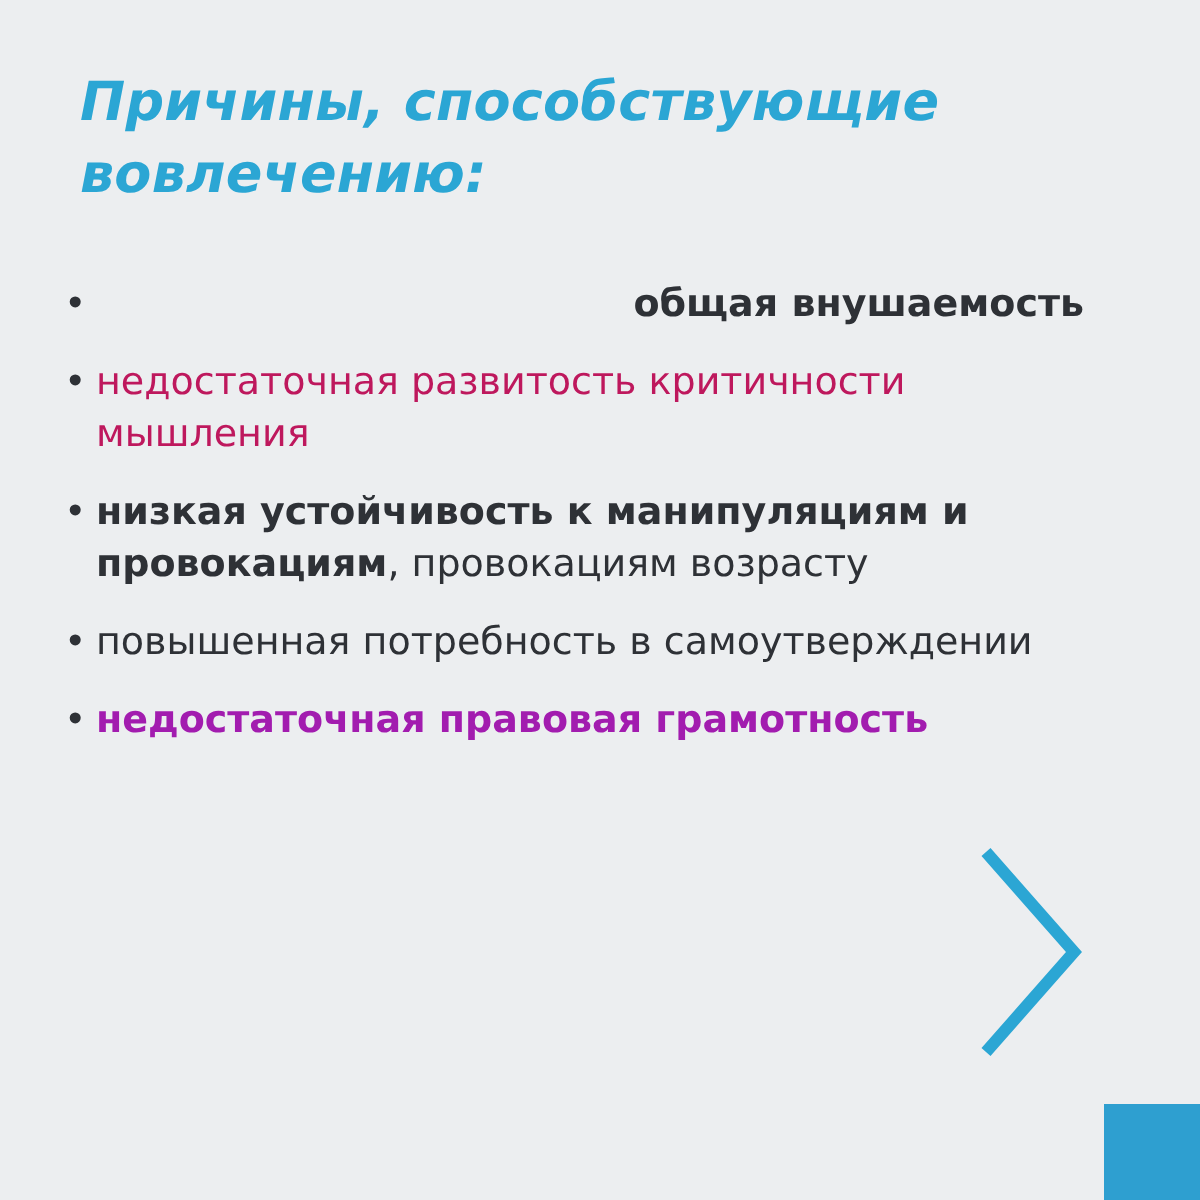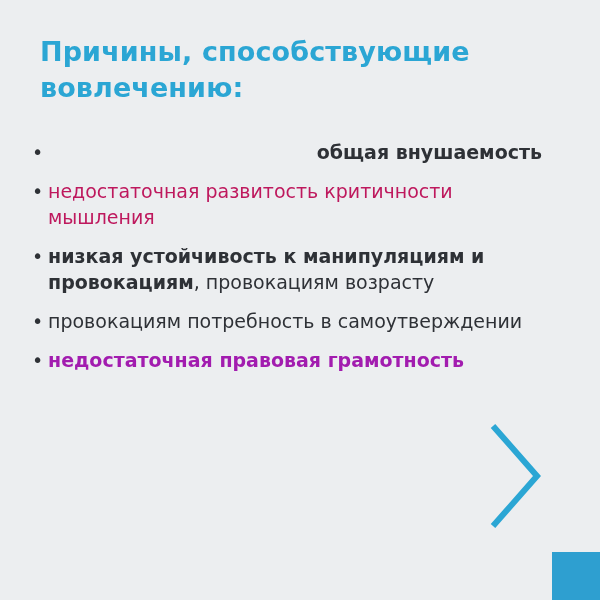--- a/index.html
+++ b/index.html
@@ -23,20 +23,21 @@
   .title {
     position: absolute;
     left: 40px;
     top: 34px;
     width: 540px;
     color: #2ba6d4;
     font-size: 27px;
     font-weight: bold;
     line-height: 1.32;
     letter-spacing: 0.1px;
+    font-style: italic;
   }
   .bullets {
     position: absolute;
     left: 32px;
     top: 139px;
     width: 510px;
   }
   .bullet {
     display: flex;
     align-items: flex-start;
@@ -97,21 +98,21 @@
       <span class="bullet-text" style="color: #be185d;"><span class="n">недостаточная развитость критичности мышления</span></span>
     </div>
 
     <div class="bullet">
       <span class="bullet-dot" style="color: rgb(46, 49, 54);">•</span>
       <span class="bullet-text" style="color: rgb(46, 49, 54);"><span class="b">низкая устойчивость к манипуляциям и провокациям</span><span class="n">, провокациям возрасту</span></span>
     </div>
 
     <div class="bullet">
       <span class="bullet-dot" style="color: rgb(46, 49, 54);">•</span>
-      <span class="bullet-text" style="color: rgb(46, 49, 54);"><span class="n">провокациям потребность в самоутверждении</span></span>
+      <span class="bullet-text" style="color: rgb(46, 49, 54);"><span class="n">повышенная потребность в самоутверждении</span></span>
     </div>
 
     <div class="bullet">
       <span class="bullet-dot" style="color: rgb(46, 49, 54);">•</span>
       <span class="bullet-text" style="color: #a21caf;"><span class="b">недостаточная правовая грамотность</span></span>
     </div>
 
   </div>
 
   <div class="chevron">

